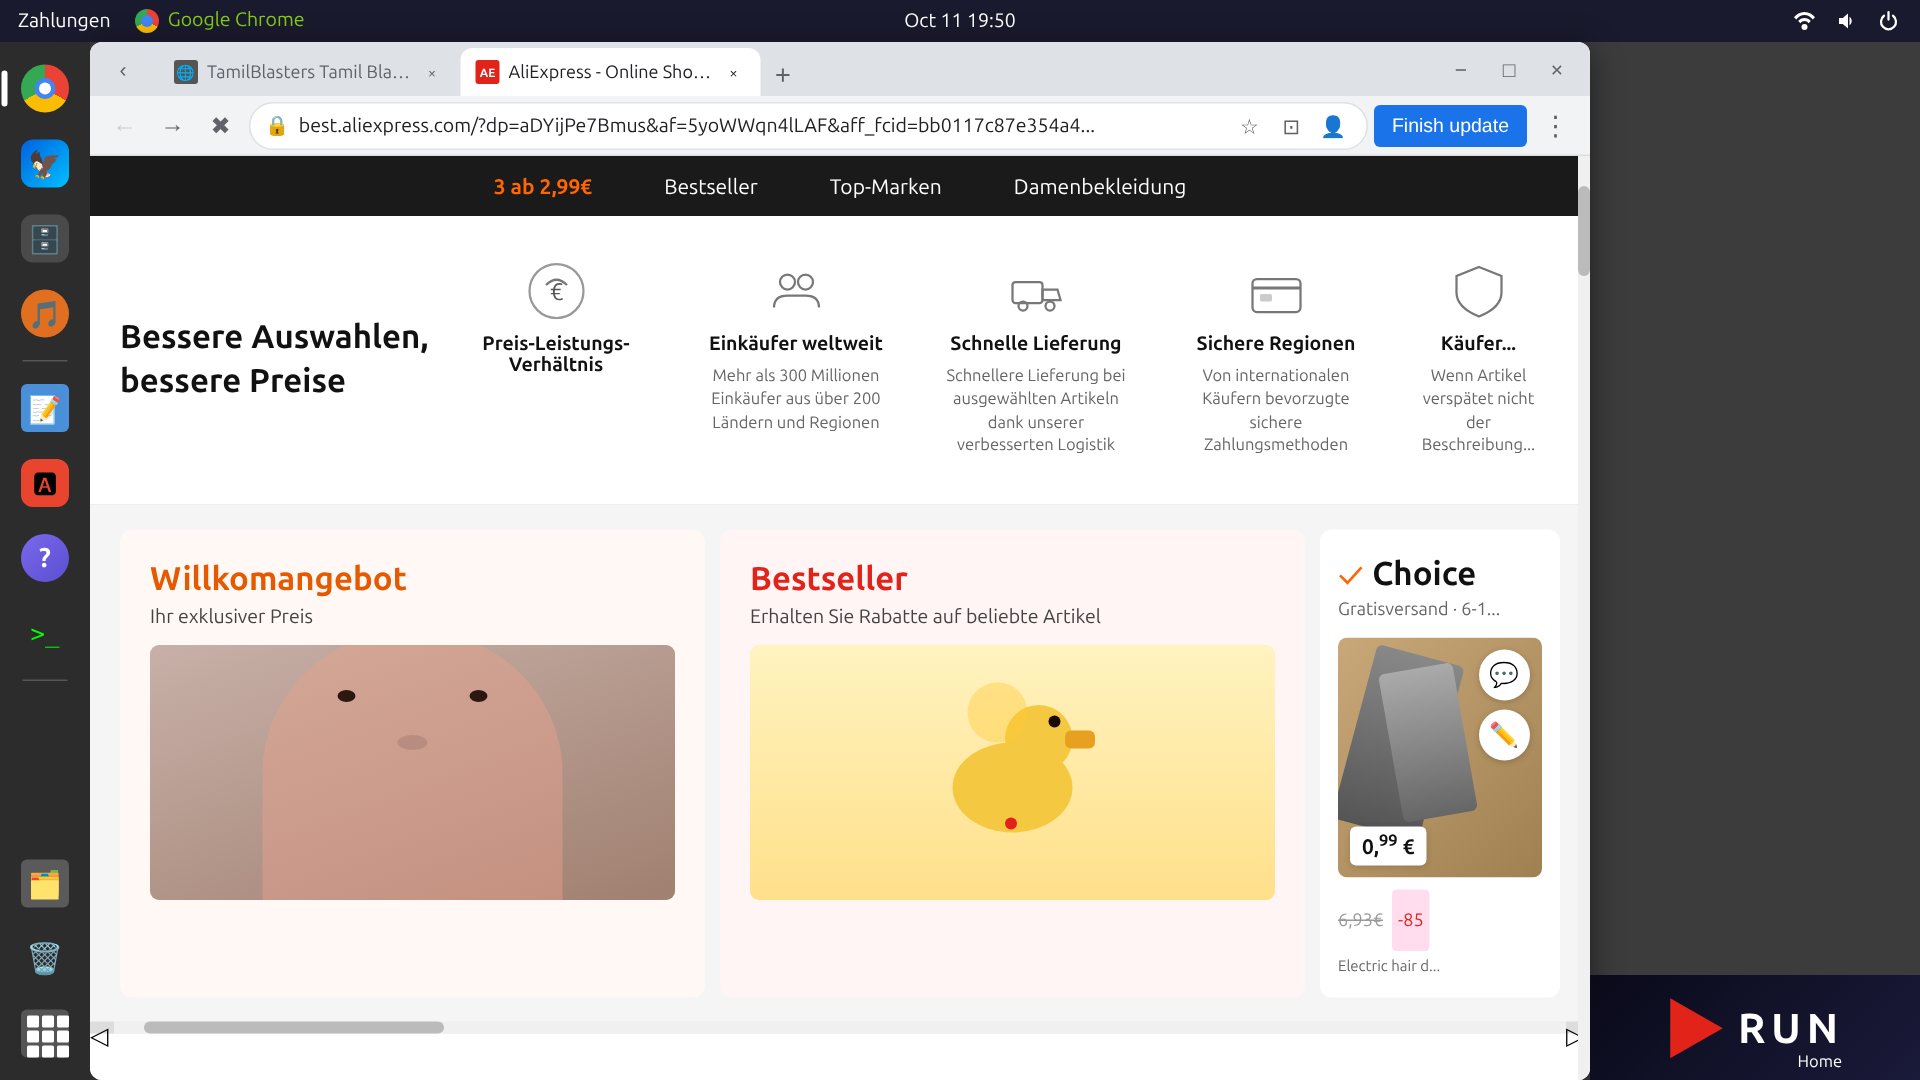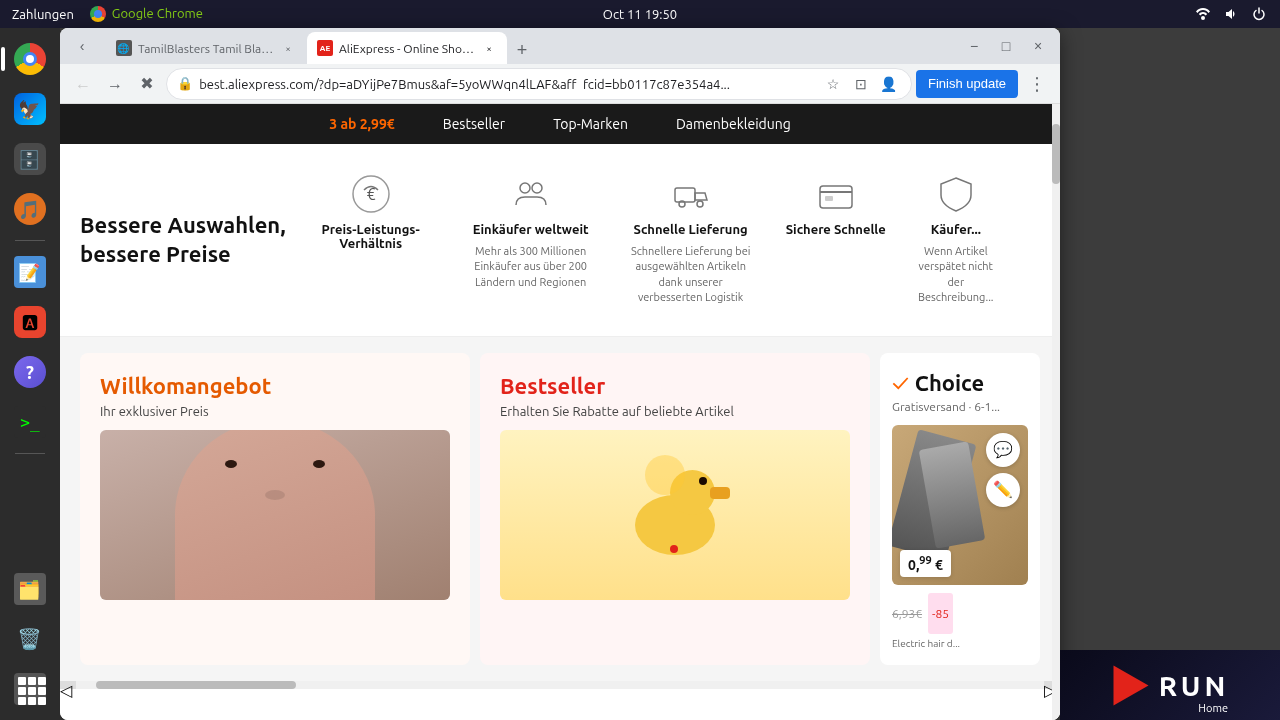--- a/index.html
+++ b/index.html
@@ -801,21 +801,22 @@
           </div>
 
           <div class="ali-feature">
             <div class="ali-feature-icon">
               <svg width="38" height="38" viewBox="0 0 38 38" fill="none">
                 <rect x="3" y="11" width="32" height="22" rx="3" stroke="#777" stroke-width="1.5" fill="none"></rect>
                 <line x1="3" y1="17" x2="35" y2="17" stroke="#777" stroke-width="2"></line>
                 <rect x="8" y="21" width="8" height="5" rx="1" fill="#ccc"></rect>
               </svg>
             </div>
-            <div class="ali-feature-title">Sichere Schnelle</div>
+            <div class="ali-feature-title">Sichere Regionen</div>
+            <div class="ali-feature-desc">Von internationalen Käufern bevorzugte sichere Zahlungsmethoden</div>
           </div>
 
           <div class="ali-feature" style="overflow:hidden;max-width:80px;">
             <div class="ali-feature-icon">
               <svg width="38" height="38" viewBox="0 0 38 38" fill="none">
                 <path d="M19 3 L34 9 L34 20 Q34 30 19 36 Q4 30 4 20 L4 9 Z" stroke="#777" stroke-width="1.5" fill="none"></path>
               </svg>
             </div>
             <div class="ali-feature-title">Käufer...</div>
             <div class="ali-feature-desc">Wenn Artikel verspätet nicht der Beschreibung...</div>

